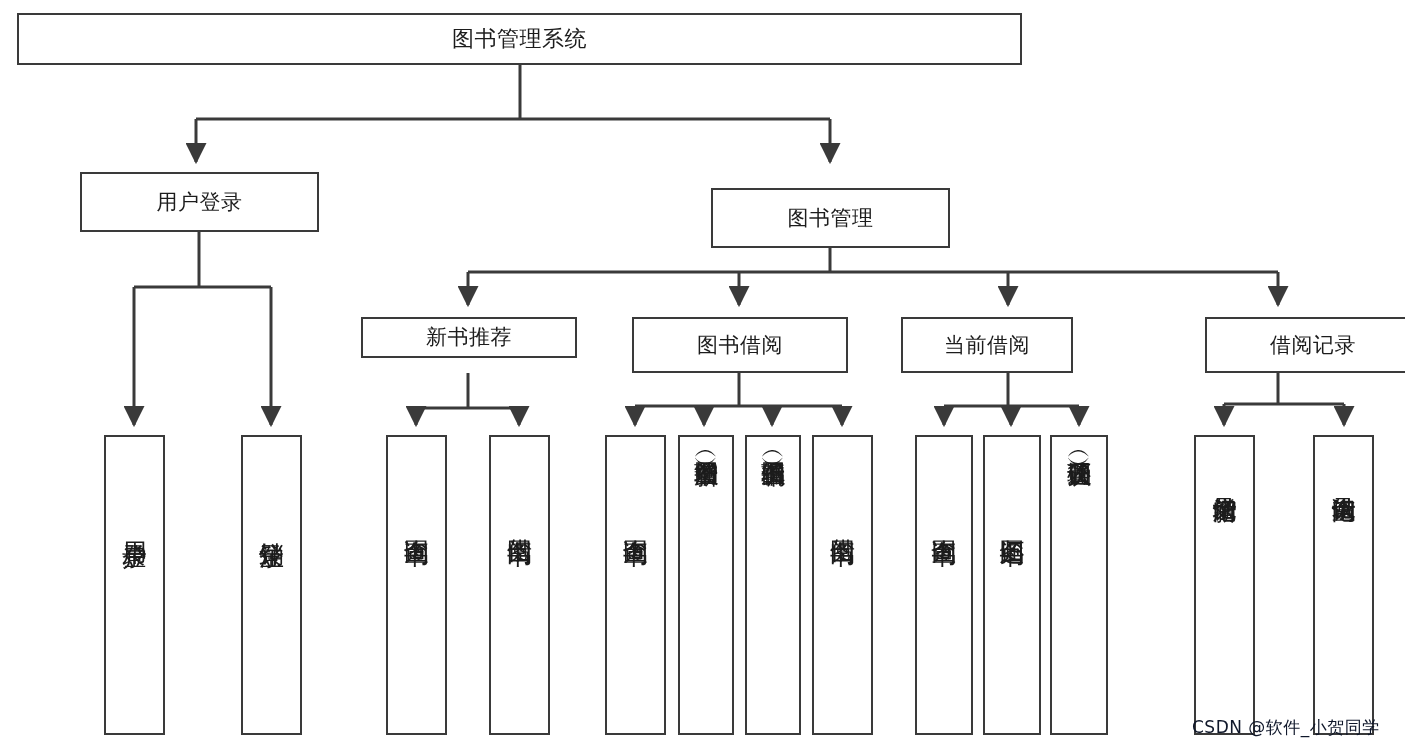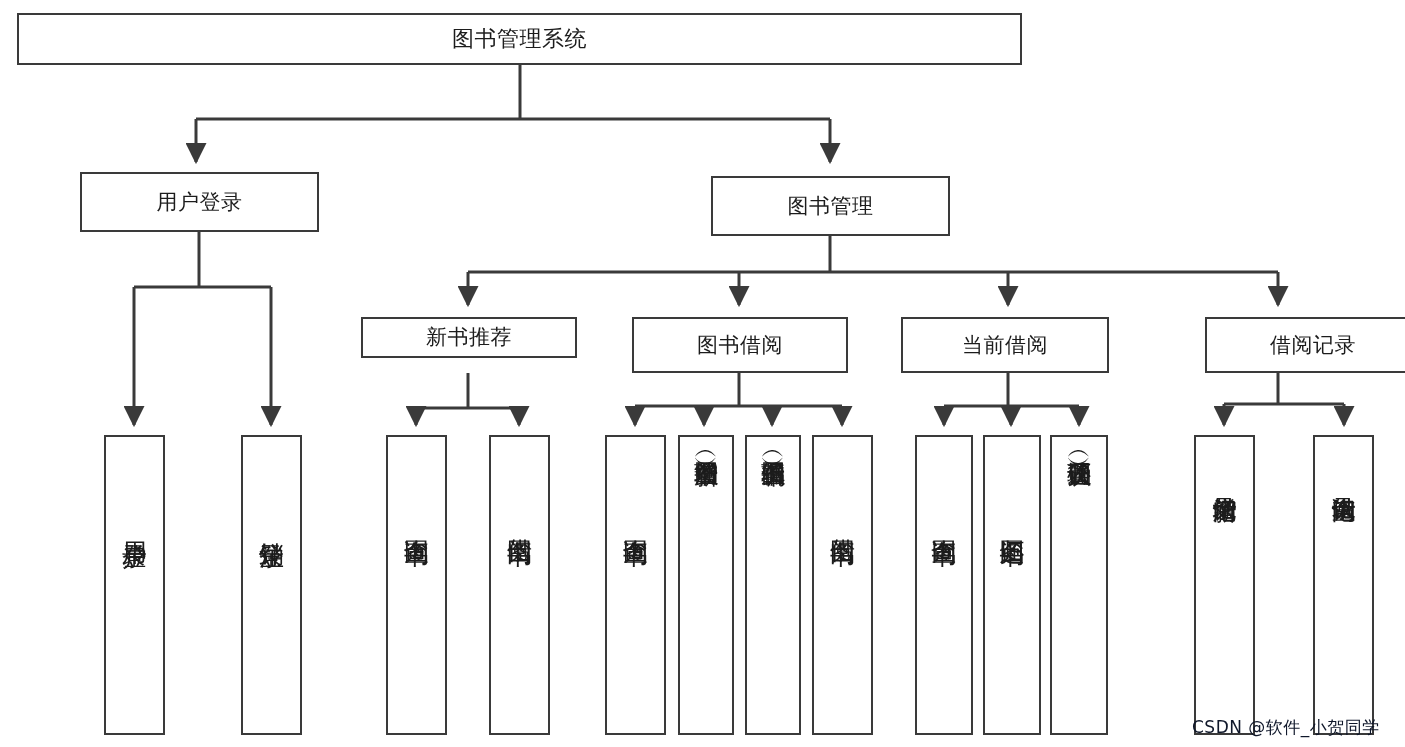--- a/index.html
+++ b/index.html
@@ -134,31 +134,31 @@
     </g>
   </svg>
 
   <div class="node horiz root" style="left:17px; top:13px; width:1005px; height:52px;">
     <span class="label">图书管理系统</span>
   </div>
 
   <div class="node horiz" style="left:80px; top:172px; width:239px; height:60px;">
     <span class="label">用户登录</span>
   </div>
-  <div class="node horiz" style="left:711px; top:176px; width:239px; height:60px;font-family:Liberation Serif, serif;">
+  <div class="node horiz" style="left:711px; top:188px; width:239px; height:60px;font-family:Liberation Serif, serif;">
     <span class="label">图书管理</span>
   </div>
 
   <div class="node horiz" style="left:361px; top:317px; width:216px; height:41px;">
     <span class="label">新书推荐</span>
   </div>
   <div class="node horiz" style="left:632px; top:317px; width:216px; height:56px;">
     <span class="label">图书借阅</span>
   </div>
-  <div class="node horiz" style="left:901px; top:317px; width:208px; height:56px;">
+  <div class="node horiz" style="left:901px; top:317px; width:172px; height:56px;">
     <span class="label">当前借阅</span>
   </div>
   <div class="node horiz" style="left:1171px; top:317px; width:216px; height:56px;margin-left:34px;">
     <span class="label">借阅记录</span>
   </div>
 
   <div class="node vert" style="left:104px; top:435px; width:61px; height:300px; padding-top:85px;">
     <span class="label">用户登录</span>
   </div>
   <div class="node vert" style="left:241px; top:435px; width:61px; height:300px; padding-top:85px;">

